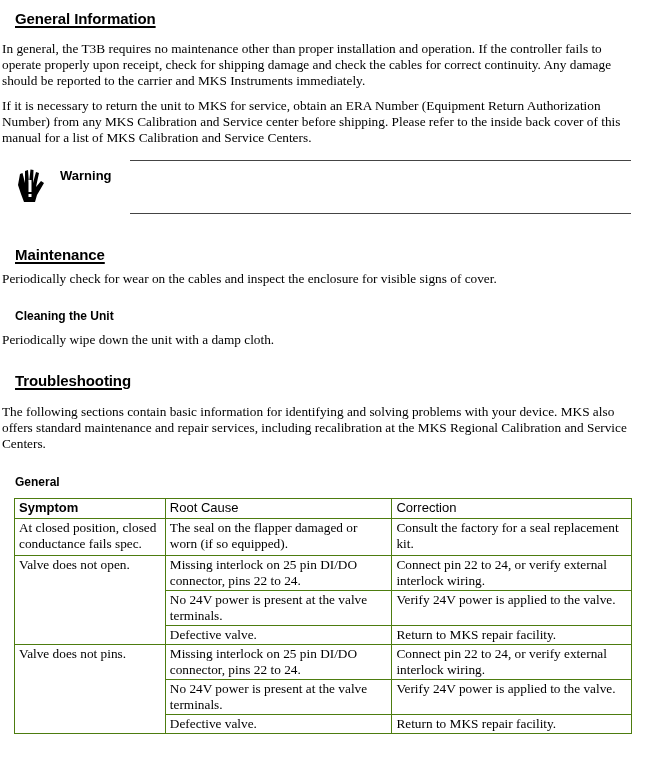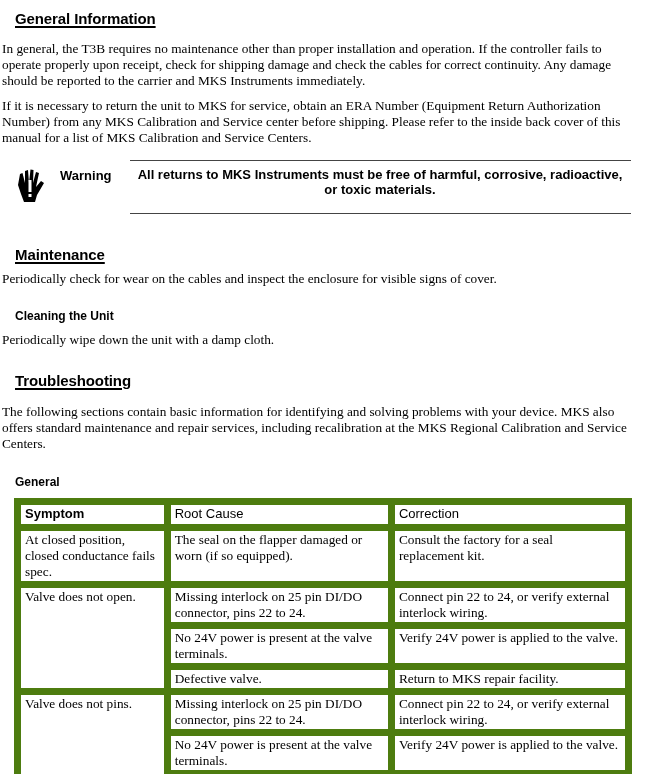--- a/index.html
+++ b/index.html
@@ -9,21 +9,21 @@
   .h1 { position:absolute; left:15px; font-size:15px; font-weight:bold; text-decoration:underline; text-underline-offset:2px; text-decoration-thickness:2px; letter-spacing:-0.1px; }
   .h2 { position:absolute; left:15px; font-size:12px; font-weight:bold; }
   .para { position:absolute; left:2px; width:625px; margin:0; }
   .warn { position:absolute; left:15px; top:160px; width:620px; height:56px;text-align:center; }
   .warn-icon { position:absolute; left:0; top:8px; width:30px; height:36px; }
   .warn-label { position:absolute; left:45px; top:8px; font-size:13px; font-weight:bold; }
   .warn-rule-top { position:absolute; left:115px; top:0; width:501px; border-top:1px solid #444; }
   .warn-rule-bot { position:absolute; left:115px; top:53px; width:501px; border-top:1px solid #444; }
   .warn-text { position:absolute; left:115px; top:7px; width:500px; font-size:13px; font-weight:bold; line-height:15px; }
   table.ts { position:absolute; left:14px; top:498px; width:618px; border-collapse:collapse; }
-  table.ts td, table.ts th { border:7px solid #4d7c0f; padding:1px 4px 1px 4px; vertical-align:top; text-align:left; }
+  table.ts td, table.ts th { border:1px solid #4d7c0f; padding:1px 4px 1px 4px; vertical-align:top; text-align:left; }
   table.ts th { font-family:"Liberation Sans","DejaVu Sans",sans-serif; font-size:13px; font-weight:normal; height:17px; }
   table.ts th.sym { font-weight:bold; }
   table.ts td { font-family:"Liberation Serif","DejaVu Serif",serif; font-size:13.3px; line-height:16px; }
   col.c1 { width:151px; } col.c2 { width:227px; } col.c3 { width:240px; }
 </style>
 </head>
 <body>
 
 <div class="h1 sans" style="top:10px;">General Information</div>
 <p class="para serif" style="top:41px;">In general, the T3B requires no maintenance other than proper installation and operation. If the controller fails to operate properly upon receipt, check for shipping damage and check the cables for correct continuity. Any damage should be reported to the carrier and MKS Instruments immediately.</p>
@@ -32,21 +32,20 @@
 <div class="warn">
   <span class="warn-icon">
     <svg width="30" height="36" viewBox="0 0 30 36">
       <path d="M5 6 L7.5 5 L10 15 L10 3 L13 2 L14 15 L15.5 1.5 L18.5 2 L18 15 L21 4 L24 5 L21 19 L26 13 L29 15 L22 27 L20 34 L9 34 L6 26 L3 17 Z" fill="#000"></path>
       <rect x="13.5" y="12" width="3" height="12" fill="#fff"></rect>
       <rect x="13.5" y="26" width="3" height="3" fill="#fff"></rect>
     </svg>
   </span>
   <span class="warn-label sans">Warning</span>
   <div class="warn-rule-top"></div>
-  <div class="warn-text sans">All returns to MKS Instruments must be free of harmful, corrosive, radioactive, or toxic materials.</div>
   <div class="warn-rule-bot"></div>
 </div>
 
 <div class="h1 sans" style="top:246px;">Maintenance</div>
 <p class="para serif" style="top:271px;">Periodically check for wear on the cables and inspect the enclosure for visible signs of cover.</p>
 
 <div class="h2 sans" style="top:309px;">Cleaning the Unit</div>
 <p class="para serif" style="top:332px;">Periodically wipe down the unit with a damp cloth.</p>
 
 <div class="h1 sans" style="top:372px;">Troubleshooting</div>

